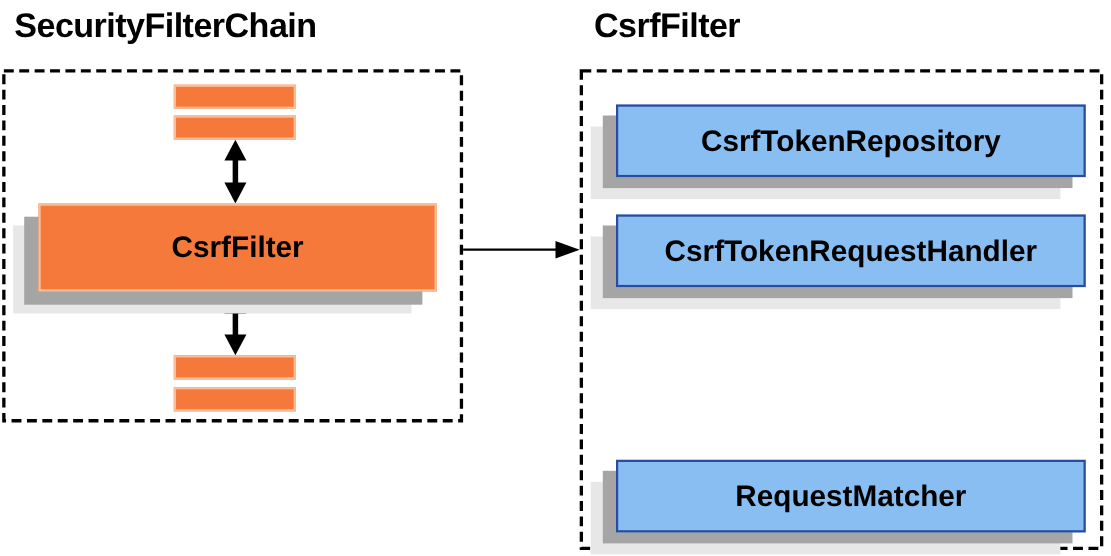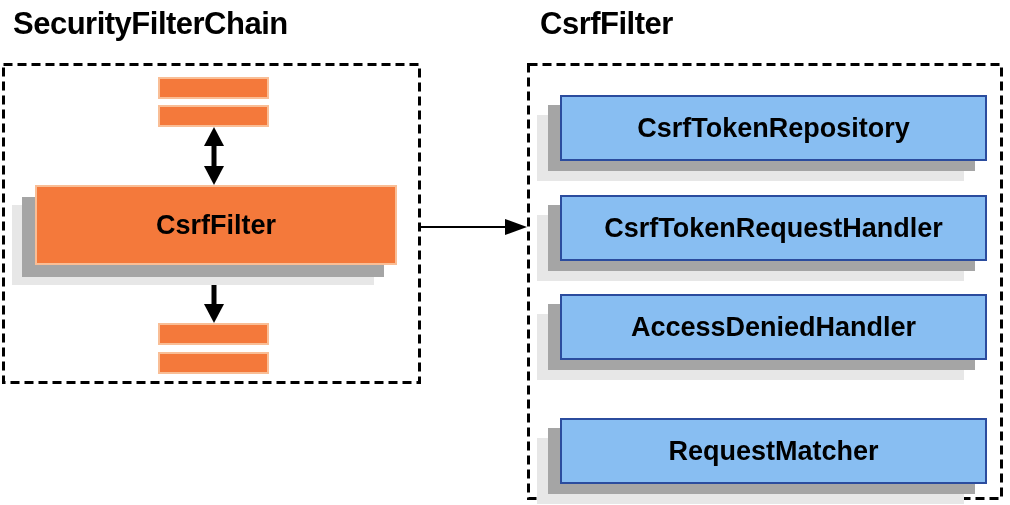--- a/index.html
+++ b/index.html
@@ -113,16 +113,15 @@
 
   <div class="bar bar-1"></div>
   <div class="bar bar-2"></div>
   <div class="bar bar-3"></div>
   <div class="bar bar-4"></div>
 
   <div class="csrf-filter-box">CsrfFilter</div>
 
   <div class="component-box comp-2">CsrfTokenRequestHandler</div>
   <div class="component-box comp-1">CsrfTokenRepository</div>
-  <div class="component-box comp-3">AccessDeniedHandler</div>
   <div class="component-box comp-4">RequestMatcher</div>
 
 </div>
 
 </body></html>

